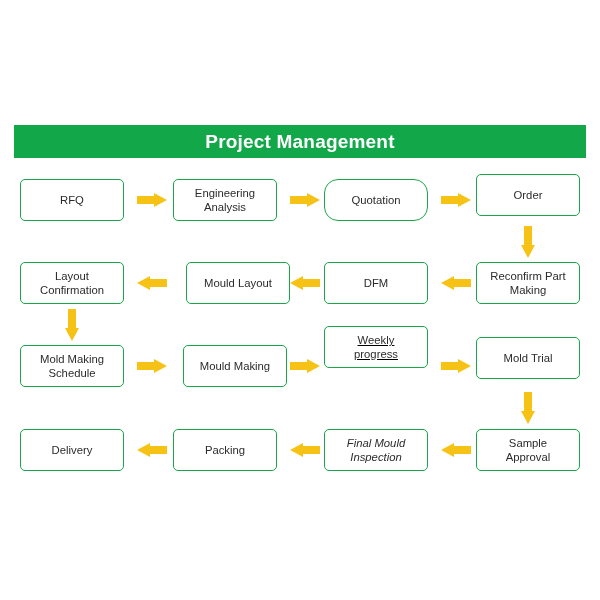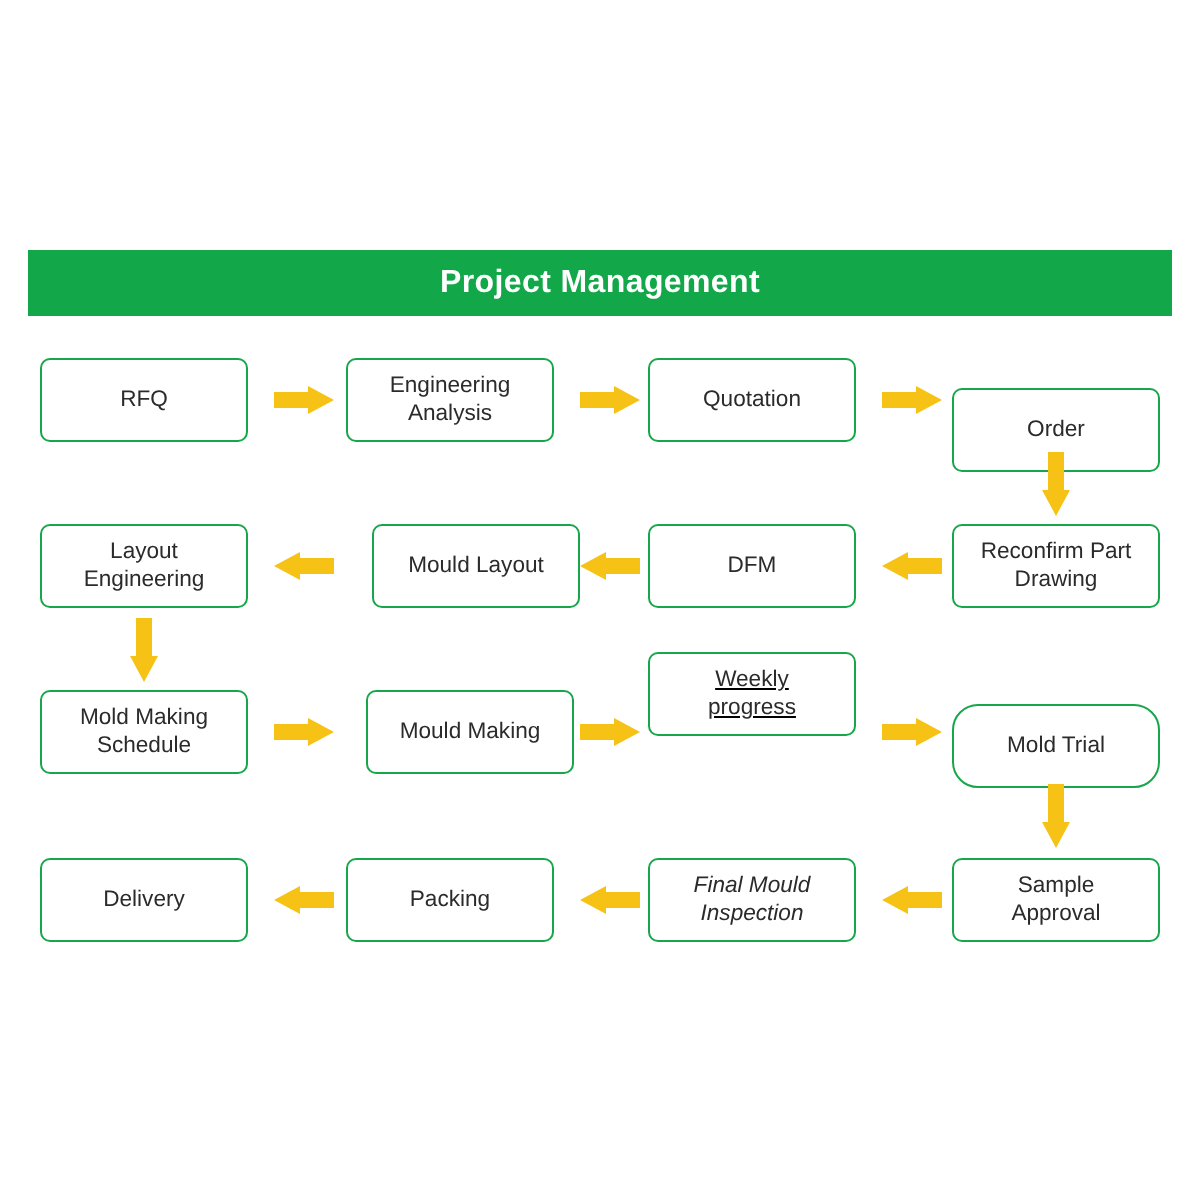--- a/index.html
+++ b/index.html
@@ -24,21 +24,21 @@
     top: 125px;
     width: 572px;
     height: 33px;
     background: #12a84a;
     display: flex;
     align-items: center;
     justify-content: center;
   }
   .banner-title {
     color: #ffffff;
-    font-size: 16px;
+    font-size: 19px;
     font-weight: bold;
     letter-spacing: 0.2px;
   }
   .node {
     position: absolute;
     width: 104px;
     height: 42px;
     border: 1.3px solid #18a64b;
     border-radius: 5px;
     background: #ffffff;
@@ -117,52 +117,52 @@
   </div>
 
   <div id="nodes-layer">
       <div class="node" style="left: 20px; top: 179px;">
         <span class="node-label">RFQ</span>
       </div>
       <div class="node" style="left: 173px; top: 179px;">
         <span class="node-label">Engineering
 Analysis</span>
       </div>
-      <div class="node" style="left: 324px; top: 179px;">
+      <div class="node" style="left: 324px; top: 179px; border-radius: 14px;">
         <span class="node-label">Quotation</span>
       </div>
-      <div class="node" style="left: 476px; top: 194px;">
+      <div class="node" style="left: 476px; top: 174px;">
         <span class="node-label">Order</span>
       </div>
       <div class="node" style="left: 20px; top: 262px;">
         <span class="node-label">Layout
-Engineering</span>
+Confirmation</span>
       </div>
       <div class="node" style="left: 173px; top: 262px; margin-left: 13px;">
         <span class="node-label">Mould Layout</span>
       </div>
       <div class="node" style="left: 324px; top: 262px;">
         <span class="node-label">DFM</span>
       </div>
       <div class="node" style="left: 476px; top: 262px;">
         <span class="node-label">Reconfirm Part
-Drawing</span>
+Making</span>
       </div>
       <div class="node" style="left: 20px; top: 345px;">
         <span class="node-label">Mold Making
 Schedule</span>
       </div>
       <div class="node" style="left: 183px; top: 345px;">
         <span class="node-label">Mould Making</span>
       </div>
       <div class="node" style="left: 324px; top: 326px; text-decoration: underline;">
         <span class="node-label">Weekly
 progress</span>
       </div>
-      <div class="node" style="left: 476px; top: 352px; border-radius: 13px;">
+      <div class="node" style="left: 476px; top: 337px;">
         <span class="node-label">Mold Trial</span>
       </div>
       <div class="node" style="left: 20px; top: 429px;">
         <span class="node-label">Delivery</span>
       </div>
       <div class="node" style="left: 173px; top: 429px;">
         <span class="node-label">Packing</span>
       </div>
       <div class="node" style="left: 324px; top: 429px; font-style: italic;">
         <span class="node-label">Final Mould

